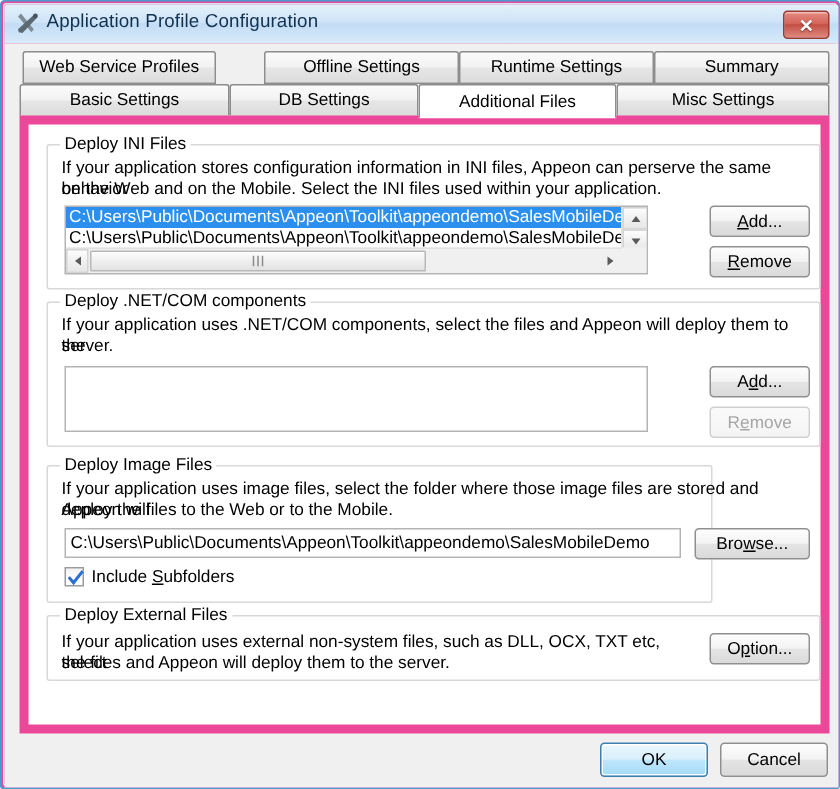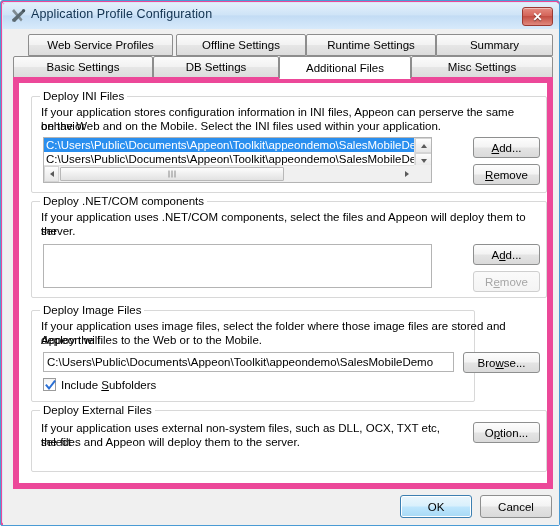--- a/index.html
+++ b/index.html
@@ -314,21 +314,21 @@
     </span>
     <span class="title-text">Application Profile Configuration</span>
     <div class="close-btn">
       <span class="close-x">✕</span>
     </div>
   </div>
 
   <div class="client">
 
     <div class="tabstrip">
-      <div class="tab row1" style="left:15px; width:145px;">
+      <div class="tab row1" style="left:2px; width:129px;">
           <span>Web Service Profiles</span>
         </div>
       <div class="tab row1" style="left:163px; width:130px;">
           <span>Offline Settings</span>
         </div>
       <div class="tab row1" style="left:293px; width:130px;">
           <span>Runtime Settings</span>
         </div>
       <div class="tab row1" style="left:423px; width:117px;">
           <span>Summary</span>
@@ -429,21 +429,21 @@
         <div class="checkrow" style="left:11px; top:67px;">
           <span class="checkbox">
             <svg width="11" height="11" viewBox="0 0 11 11">
               <path d="M1.5 5.5 L4 8.5 L9.5 1.5" stroke="#2a6fd4" stroke-width="2" fill="none" stroke-linecap="square"></path>
             </svg>
           </span>
           <span class="check-label"><span>Include&nbsp;</span><span class="mn">S</span><span>ubfolders</span></span>
         </div>
       </div>
 
-      <div class="group" style="left:12px; top:327px; width:516px; height:62px;">
+      <div class="group" style="left:12px; top:327px; width:516px; height:44px;">
         <span class="group-title">Deploy External Files</span>
         <span class="group-desc" style="left:9px; top:10px; width:420px;">If your application uses external non-system files, such as DLL, OCX, TXT etc, select</span>
         <span class="group-desc" style="left:9px; top:24px; width:420px;">the files and Appeon will deploy them to the server.</span>
 
         <div class="btn" style="left:441px; top:11px; width:67px; height:21px;">
           <span><span>O</span><span class="mn">p</span><span>tion...</span></span>
         </div>
       </div>
 
     </div>

